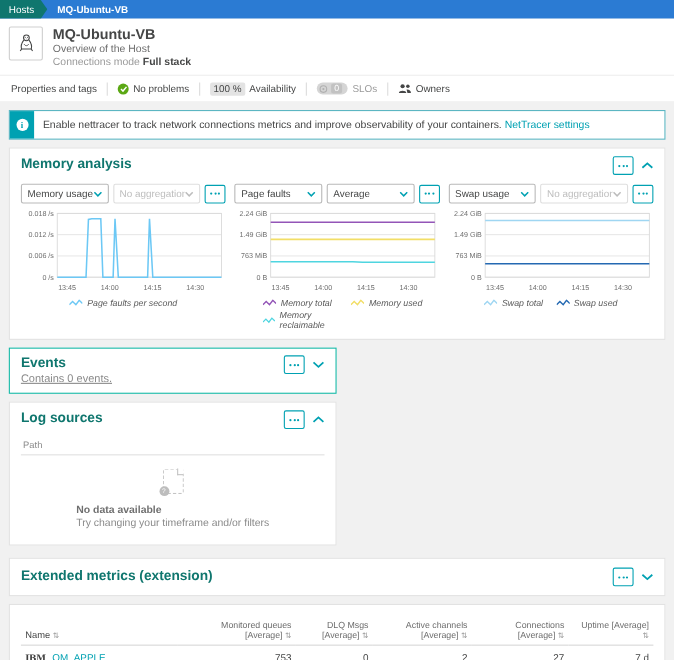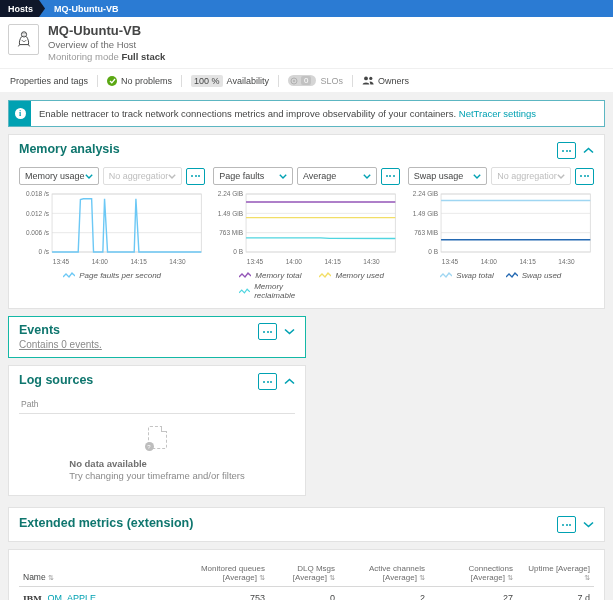--- a/index.html
+++ b/index.html
@@ -2,21 +2,21 @@
 <html><head>
 <meta charset="utf-8">
 <style>
   * { margin:0; padding:0; box-sizing:border-box; }
   html,body { background:#e9e9e9; }
   body { font-family:"Liberation Sans", sans-serif; }
   #app { position:relative; width:613px; height:600px; background:#f1f1f1; overflow:hidden; }
 
   
   .crumbbar { height:17px; background:#2b7bd3; display:flex; align-items:stretch; }
-  .crumb-root { background:#0f172a; color:#fff; font-size:9px; font-weight:bold; padding:0 12px 0 8px; display:flex; align-items:center; clip-path:polygon(0 0, calc(100% - 6px) 0, 100% 50%, calc(100% - 6px) 100%, 0 100%); cursor:pointer; }
+  .crumb-root { background:#0f766e; color:#fff; font-size:9px; font-weight:normal; padding:0 12px 0 8px; display:flex; align-items:center; clip-path:polygon(0 0, calc(100% - 6px) 0, 100% 50%, calc(100% - 6px) 100%, 0 100%); cursor:pointer; }
   .crumb-cur { color:#fff; font-size:9px; font-weight:bold; display:flex; align-items:center; padding-left:9px; }
 
   
   .hdr { background:#fff; padding:7px 8px 6px; display:flex; gap:9px; }
   .host-tile { width:31px; height:31px; border:1px solid #cfcfcf; border-radius:2px; background:#fff; display:flex; align-items:center; justify-content:center; }
   .hdr-title { font-size:13px; font-weight:bold; color:#454646; line-height:14px; }
   .hdr-sub { font-size:9.5px; color:#6d6d6d; margin-top:1px; }
   .hdr-mode { font-size:9.5px; color:#9a9a9a; margin-top:1px; }
   .hdr-mode b { color:#454646; font-weight:bold; }
 
@@ -112,21 +112,21 @@
         <path d="M7 10 C7.6 12 10.4 12 11 10" fill="none" stroke="#454646" stroke-width="0.8"></path>
         <path d="M4.6 14.6 L3.4 16.4 M13.4 14.6 L14.6 16.4" stroke="#454646" stroke-width="1"></path>
         <circle cx="8" cy="3.8" r="0.5" fill="#454646"></circle>
           <circle cx="10" cy="3.8" r="0.5" fill="#454646"></circle>
         <path d="M8.4 5.2 L9.6 5.2 L9 6 Z" fill="#454646"></path>
       </svg>
     </div>
     <div>
       <div class="hdr-title">MQ-Ubuntu-VB</div>
       <div class="hdr-sub">Overview of the Host</div>
-      <div class="hdr-mode"><span>Monitoring mode </span><b>Full stack</b></div>
+      <div class="hdr-mode"><span>Connections mode </span><b>Full stack</b></div>
     </div>
   </div>
 
   <div class="toolbar">
     <div class="tb-item">
         <span>Properties and tags</span>
       </div>
     <div class="tb-sep"></div>
     <div class="tb-item">
       <span class="okdot">

